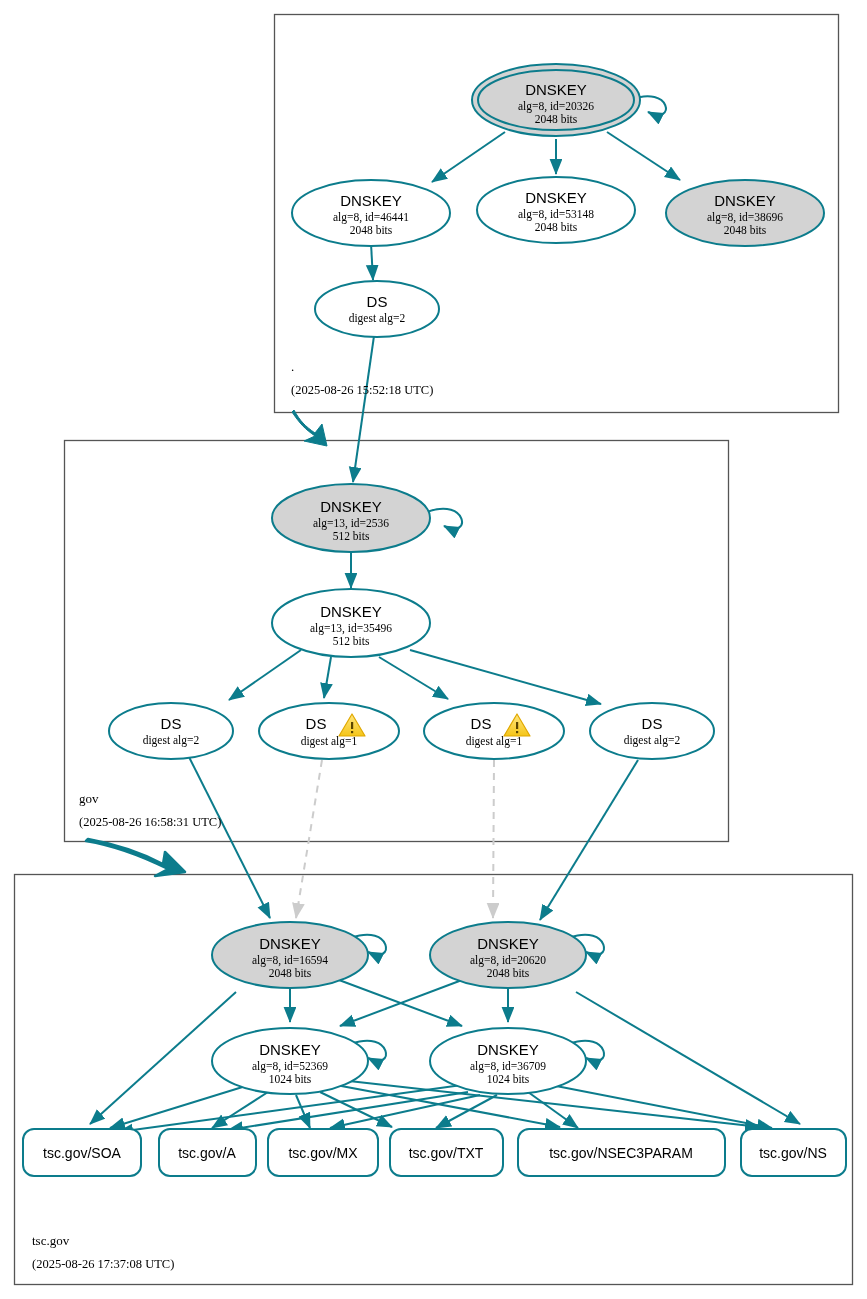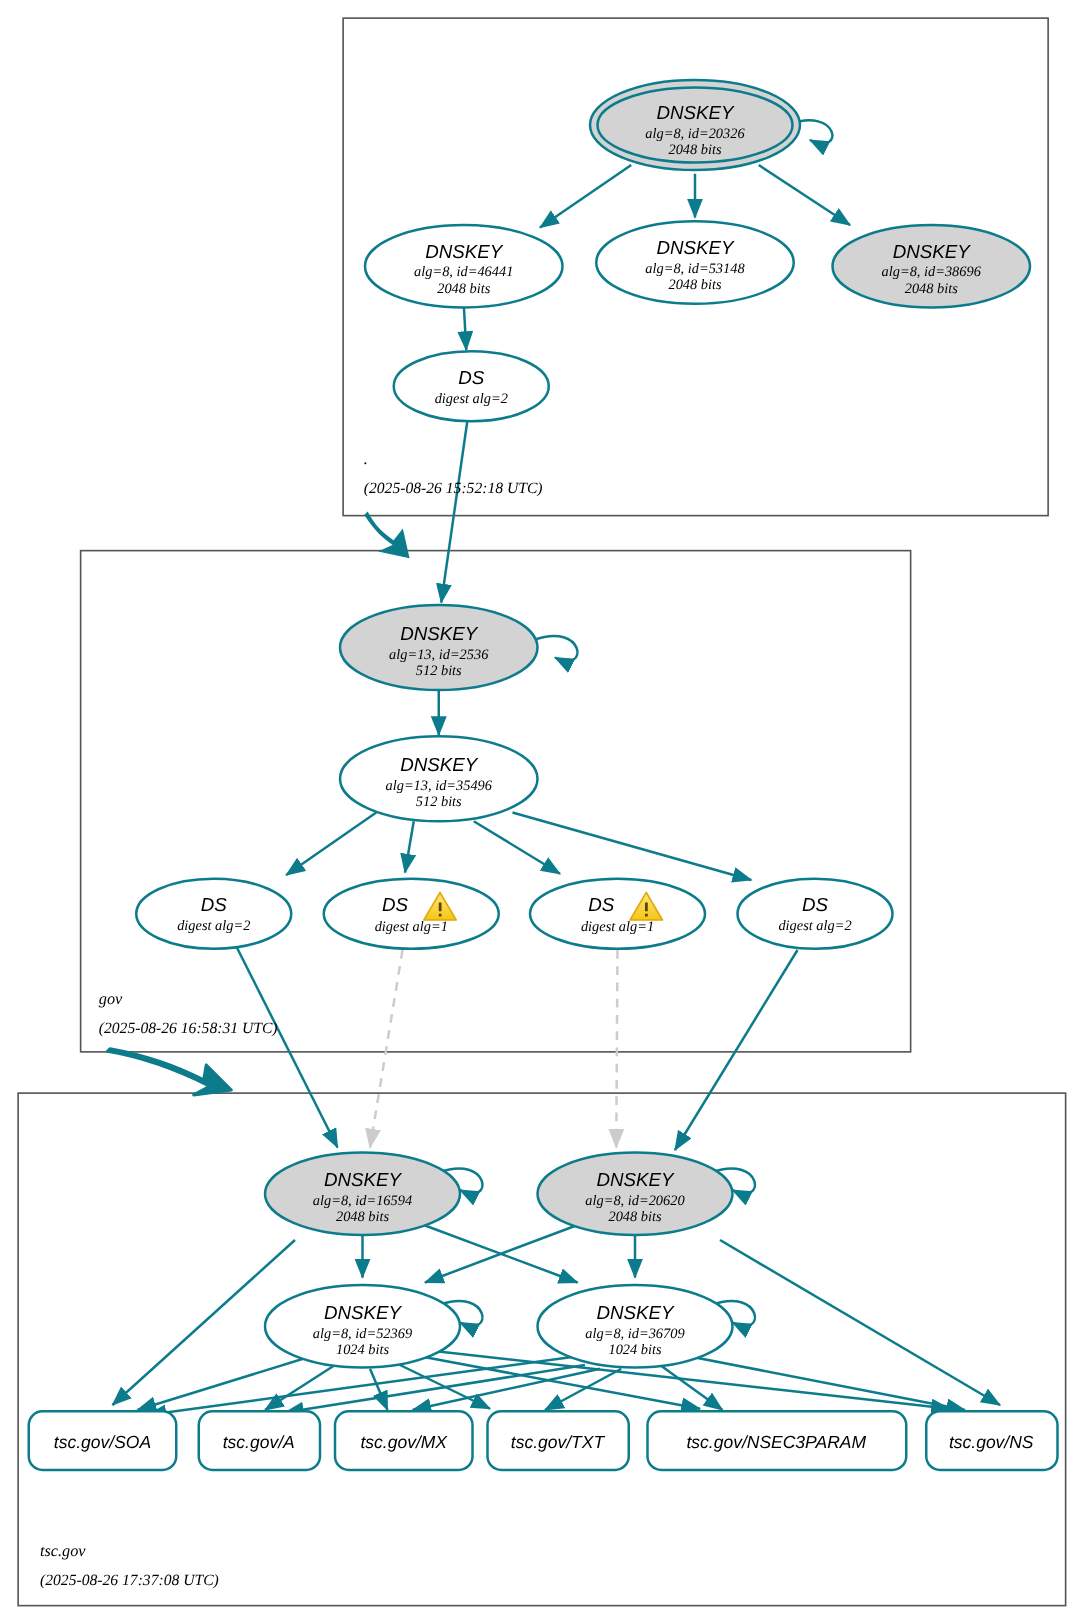--- a/index.html
+++ b/index.html
@@ -1,18 +1,18 @@
 <!DOCTYPE html>
 <html><head>
 <meta charset="utf-8">
 <style>
   html,body{margin:0;padding:0;background:#ffffff;}
   body{width:867px;height:1299px;position:relative;
        font-family:"Liberation Sans",sans-serif;overflow:hidden;}
-  #stage{position:absolute;left:0;top:0;width:867px;height:956px;font-style:italic;}
+  #stage{position:absolute;left:0;top:0;width:867px;height:956px;}
   svg{position:absolute;left:0;top:0;width:867px;height:1299px;}
   .zonebox{fill:none;stroke:#555555;stroke-width:1.3;}
   .edge{fill:none;stroke:#0c7c8c;stroke-width:2;}
   .edge-dash{fill:none;stroke:#cccccc;stroke-width:2;stroke-dasharray:7 6;}
   .node-ell{stroke:#0c7c8c;stroke-width:2;}
   .fill-gray{fill:#d3d3d3;}
   .fill-white{fill:#ffffff;}
   .rbox{fill:#ffffff;stroke:#0c7c8c;stroke-width:2;}
   .t-main{font-family:"Liberation Sans",sans-serif;font-size:15px;fill:#000;text-anchor:middle;}
   .t-sub{font-family:"Liberation Serif",serif;font-size:11.5px;fill:#000;text-anchor:middle;}

